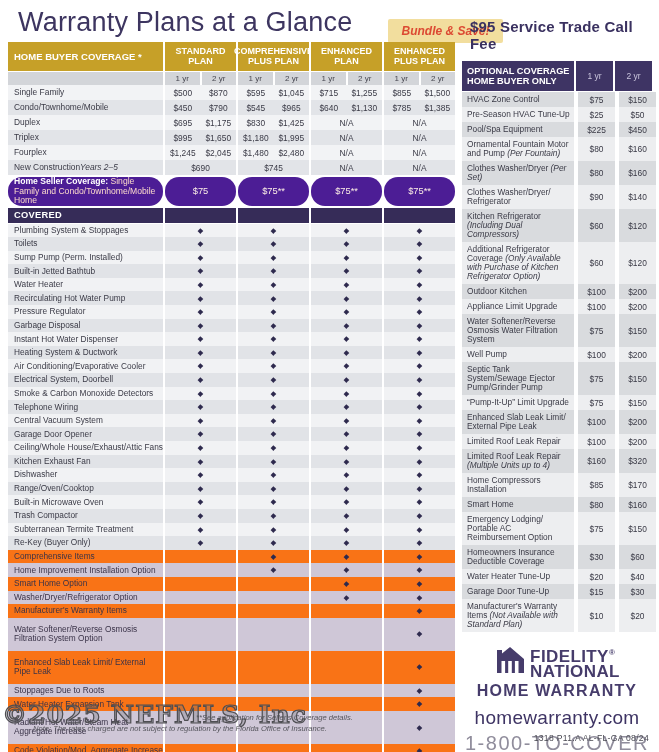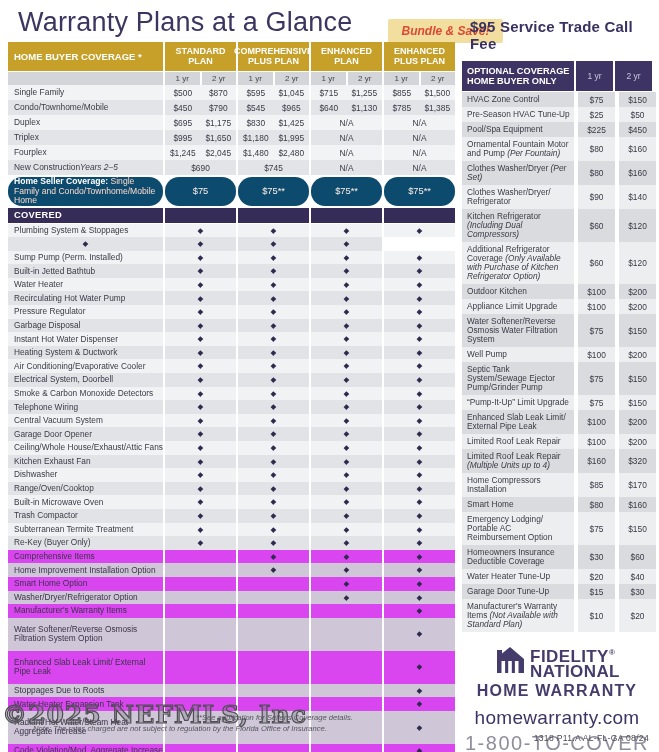--- a/index.html
+++ b/index.html
@@ -21,31 +21,31 @@
   .ylab{background:#D3D5D9;}
   .ygroup{gap:2px;}
   .ycell{flex:1;height:100%;background:#D3D5D9;color:#45454F;font-size:8px;display:flex;align-items:center;justify-content:center;}
   .pr{height:15px;font-size:8.4px;color:#3A3A46;}
   .sa .cell{background:#F2F3F5;} .sb .cell{background:#E2E4E8;}
   .lab{padding-left:6px;line-height:9px;}
   .lab i{font-style:italic;}
   .half{flex:1;display:flex;align-items:center;justify-content:center;height:100%;}
   .merged{flex:1;display:flex;align-items:center;justify-content:center;height:100%;}
   .seller{margin:2px 0;font-size:8.6px;}
-  .seller .cell{background:#0c4a6e;min-height:28px;border-radius:14px;}
+  .seller .cell{background:#4c1d95;min-height:28px;border-radius:14px;}
   .slab{color:#FBD9CB;line-height:9.5px;padding:0 4px 0 6px;}
   .slab b{color:#fff;}
   .sgroup{justify-content:center;color:#FDEEE6;font-size:9.3px;}
   .covbar{margin:2px 0 1px;height:15px;}
   .covbar .cell{background:#362C58;}
   .covlab{color:#fff;font-weight:bold;font-size:9.3px;letter-spacing:.3px;padding-left:6px;}
   .cov{height:13.6px;font-size:8.3px;color:#3A3A46;}
   .cov2{height:33px;}
   .ga .cell{background:#F1F2F4;} .gb .cell{background:#E1E3E7;}
-  .pa .cell{background:#d946ef;} .pb .cell{background:#CFC7D7;}
+  .pa .cell{background:#f97316;} .pb .cell{background:#CFC7D7;}
   .pa .cell,.pb .cell{color:#3A3348;}
   .dia{font-size:7.5px;color:#2E2A4E;line-height:1;}
   .mark{justify-content:center;}
   
   #sidebar{position:absolute;left:462px;top:18px;width:190px;}
   .fee{font-size:15px;font-weight:bold;color:#3A3160;margin:0 0 9px 8px;letter-spacing:.2px;}
   .shead{display:grid;grid-template-columns:112px 37px 37px;column-gap:2px;height:30px;margin-bottom:1px;}
   .shead>div{background:#3E3464;}
   .shlabel{color:#fff;font-weight:bold;font-size:9.2px;line-height:10px;display:flex;align-items:center;padding-left:5px;white-space:pre-line;}
   .shyr{color:#CBC6DE;font-size:8.5px;display:flex;align-items:center;justify-content:center;}
@@ -238,20 +238,21 @@
           <span class="dia">◆</span>
         </div>
         <div class="cell mark">
           <span class="dia">◆</span>
         </div>
         <div class="cell mark">
           <span class="dia">◆</span>
         </div>
       </div>
       <div class="grid cov gb">
+        <div class="cell lab">Toilets</div>
         <div class="cell mark">
           <span class="dia">◆</span>
         </div>
         <div class="cell mark">
           <span class="dia">◆</span>
         </div>
         <div class="cell mark">
           <span class="dia">◆</span>
         </div>
         <div class="cell mark">

